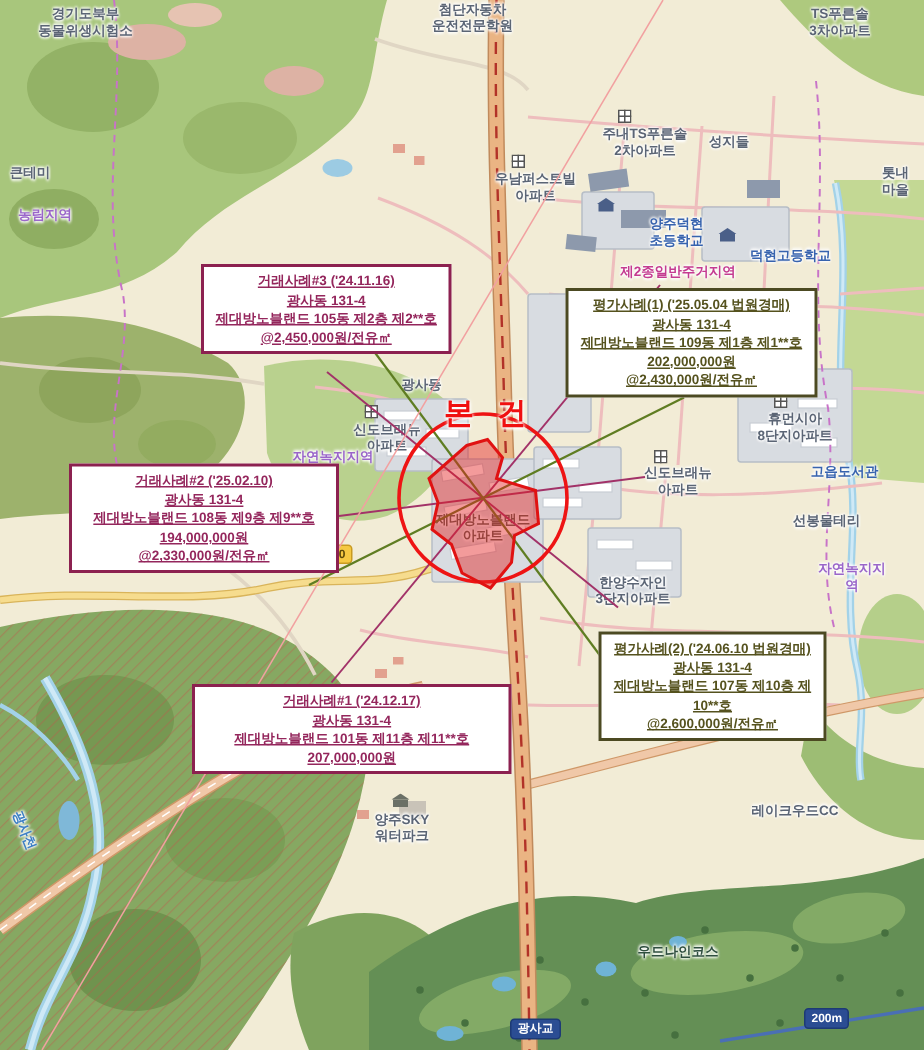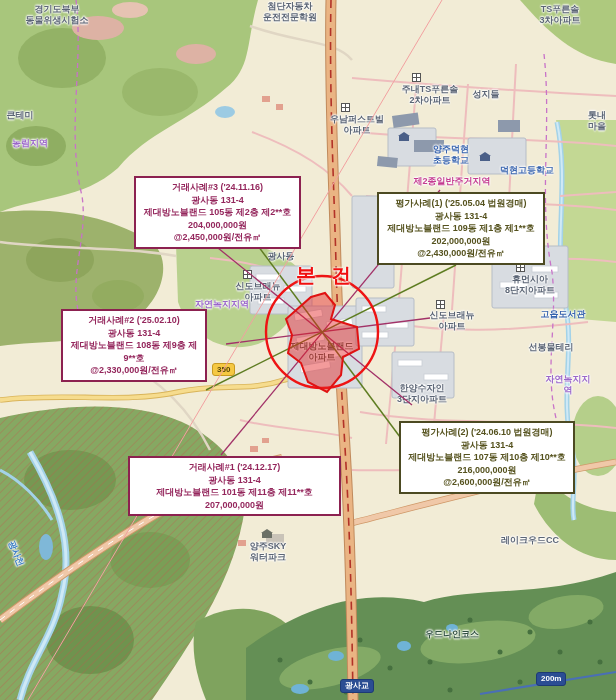--- a/index.html
+++ b/index.html
@@ -11,21 +11,21 @@
              font-size:9px;font-weight:600;line-height:11px;color:#5b6575;white-space:pre-line;
              text-shadow:0 0 2px #fff,0 0 2px #fff,0 1px 2px #fff,0 -1px 2px #fff;}
   .map-label.blue{color:#3763ae;margin-left:43px;}
   .map-label.mag{color:#c43b90;}
   .map-label.pur{color:#9a66c9;}
   .map-label.wat{color:#3d7fc4;}
   .map-label.dkgreen{color:#2f4f3f;}
   .map-icon{position:absolute;z-index:19;}
   .callout{position:absolute;z-index:40;background:#ffffff;border:2px solid #8c2150;
            padding:3px 2px;text-align:center;font-size:9px;font-weight:700;line-height:12.5px;
-           color:#94265c;box-sizing:border-box;}
+           color:#94265c;box-sizing:border-box;text-decoration:underline;}
   .callout.appr{border-color:#4c4a22;color:#55521e;}
   .subject-title{position:absolute;z-index:35;transform:translateX(-50%);font-size:20px;
            font-weight:800;letter-spacing:5px;color:#f01010;
            text-shadow:0 0 2px #fff,0 0 3px #fff,0 1px 2px #fff;font-family:Liberation Serif, serif;}
   .chip{position:absolute;z-index:25;background:#2b4d93;border:1px solid #1d3a75;color:#fff;
         font-size:8px;font-weight:700;line-height:10px;padding:1px 4px;border-radius:3px;}
   .route-badge{position:absolute;z-index:25;background:#f5c842;border:1px solid #c89a20;
         color:#5a4708;font-size:8px;font-weight:800;line-height:9px;padding:1px 4px;border-radius:3px;}
 </style>
 </head>
@@ -193,21 +193,21 @@
     </g>
 
     <g fill="none" stroke="#c873c8" stroke-width="1.3" stroke-dasharray="5,4">
       <path d="M76,0 C84,66 66,130 82,196 C88,236 70,272 78,310"></path>
       <path d="M544,54 C552,128 538,200 552,272 C558,322 544,368 556,418"></path>
     </g>
   </svg>
 
   <div class="map-label" style="left:57px;top:4px">경기도북부
 동물위생시험소</div>
-  <div class="map-label" style="left:290px;top:1px">첨단자동차
+  <div class="map-label" style="left:315px;top:1px">첨단자동차
 운전전문학원</div>
   <div class="map-label" style="left:560px;top:4px">TS푸른솔
 3차아파트</div>
   <div class="map-label" style="left:430px;top:84px">주내TS푸른솔
 2차아파트</div>
   <div class="map-label" style="left:486px;top:89px">성지들</div>
   <div class="map-label" style="left:357px;top:114px">우남퍼스트빌
 아파트</div>
   <div class="map-label" style="left:20px;top:110px">큰테미</div>
   <div class="map-label" style="left:597px;top:110px">톳내마을</div>
@@ -299,44 +299,43 @@
       <path d="M311,297 L325,293 L335,305 L331,319 L357,327 L359,349 L343,357 L341,375 L327,392 L308,382 L301,363 L288,353 L292,335 L286,319 Z" fill="rgba(228,34,34,0.45)" stroke="#e01212" stroke-width="2"></path>
     </g>
   </svg>
 
   <div class="subject-title" style="left:326px;top:262px">본 건</div>
 
   <div class="callout" style="left:134px;top:176px;width:167px">
     <div>거래사례#3 ('24.11.16)</div>
     <div>광사동 131-4</div>
     <div>제대방노블랜드 105동 제2층 제2**호</div>
-    <div>204,000,000원</div>
     <div>@2,450,000원/전유㎡</div>
   </div>
 
   <div class="callout appr" style="left:377px;top:192px;width:168px">
     <div>평가사례(1) ('25.05.04 법원경매)</div>
     <div>광사동 131-4</div>
     <div>제대방노블랜드 109동 제1층 제1**호</div>
     <div>202,000,000원</div>
     <div>@2,430,000원/전유㎡</div>
   </div>
 
-  <div class="callout" style="left:61px;top:309px;width:146px">
+  <div class="callout" style="left:46px;top:309px;width:180px">
     <div>거래사례#2 ('25.02.10)</div>
     <div>광사동 131-4</div>
     <div>제대방노블랜드 108동 제9층 제9**호</div>
+    <div>194,000,000원</div>
     <div>@2,330,000원/전유㎡</div>
   </div>
 
-  <div class="callout appr" style="left:399px;top:421px;width:176px">
+  <div class="callout appr" style="left:399px;top:421px;width:152px">
     <div>평가사례(2) ('24.06.10 법원경매)</div>
     <div>광사동 131-4</div>
     <div>제대방노블랜드 107동 제10층 제10**호</div>
-    <div>216,000,000원</div>
     <div>@2,600,000원/전유㎡</div>
   </div>
 
   <div class="callout" style="left:128px;top:456px;width:213px">
     <div>거래사례#1 ('24.12.17)</div>
     <div>광사동 131-4</div>
     <div>제대방노블랜드 101동 제11층 제11**호</div>
     <div>207,000,000원</div>
   </div>
 

